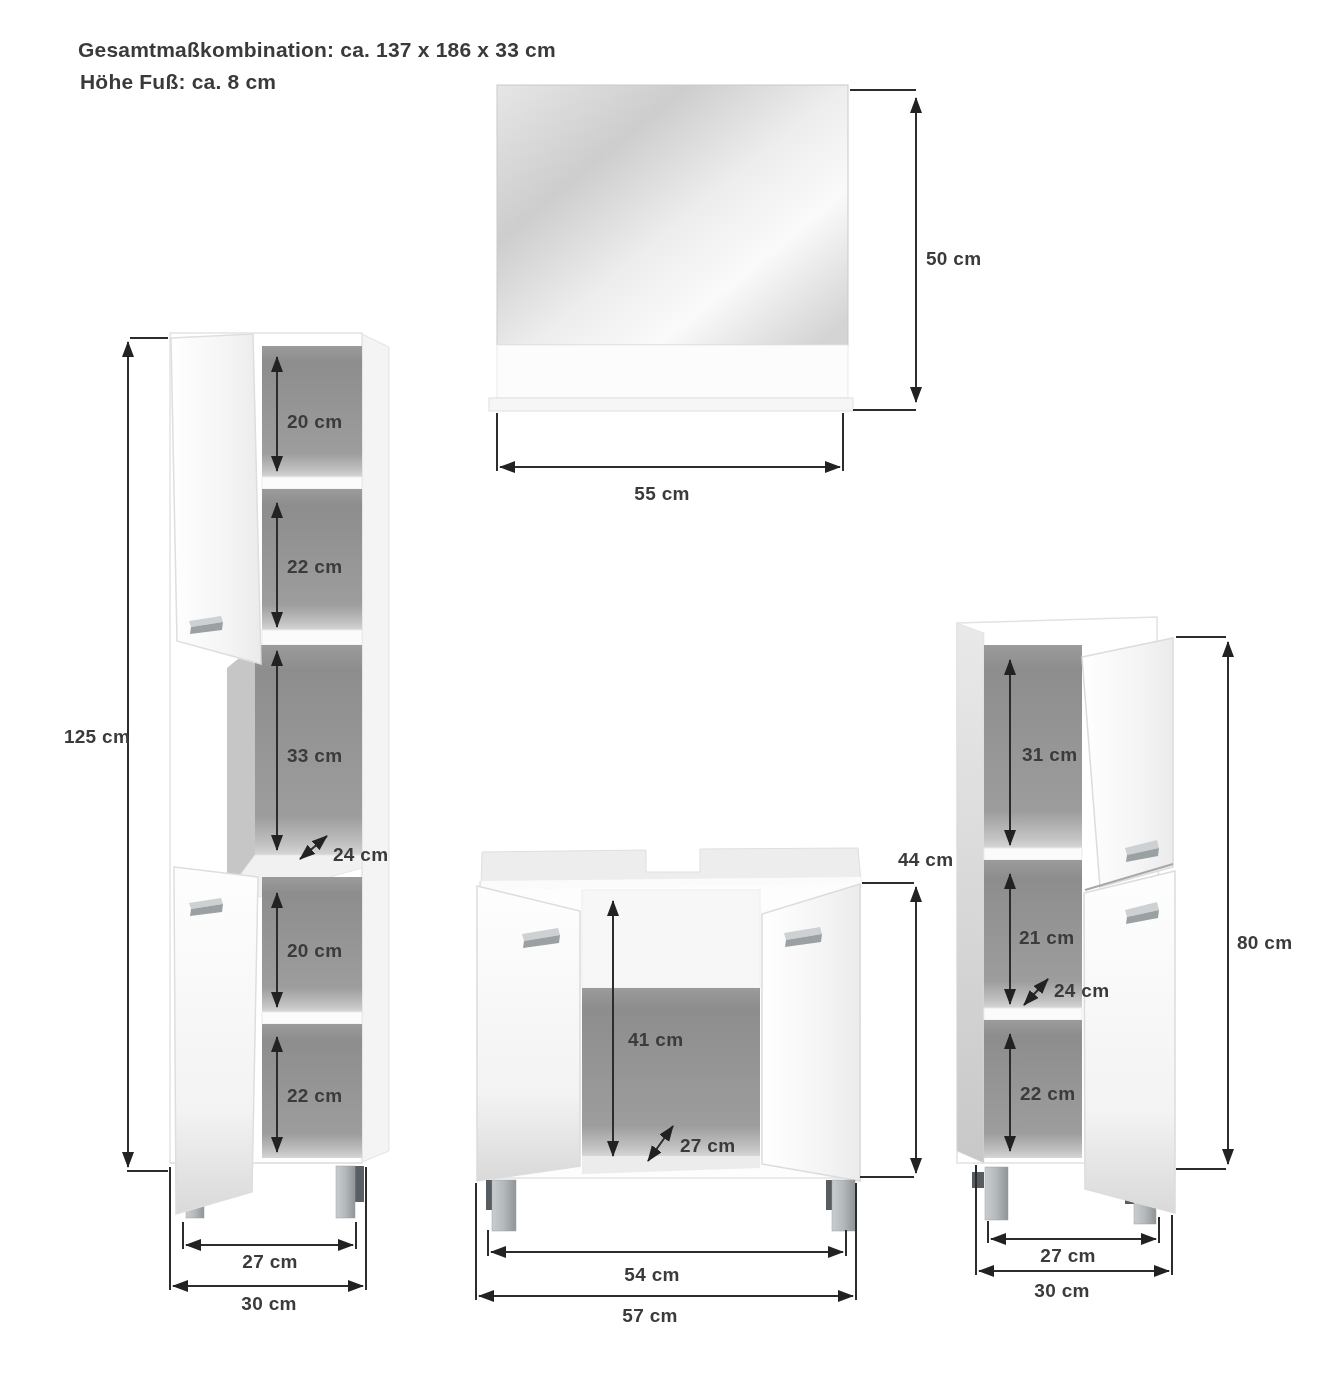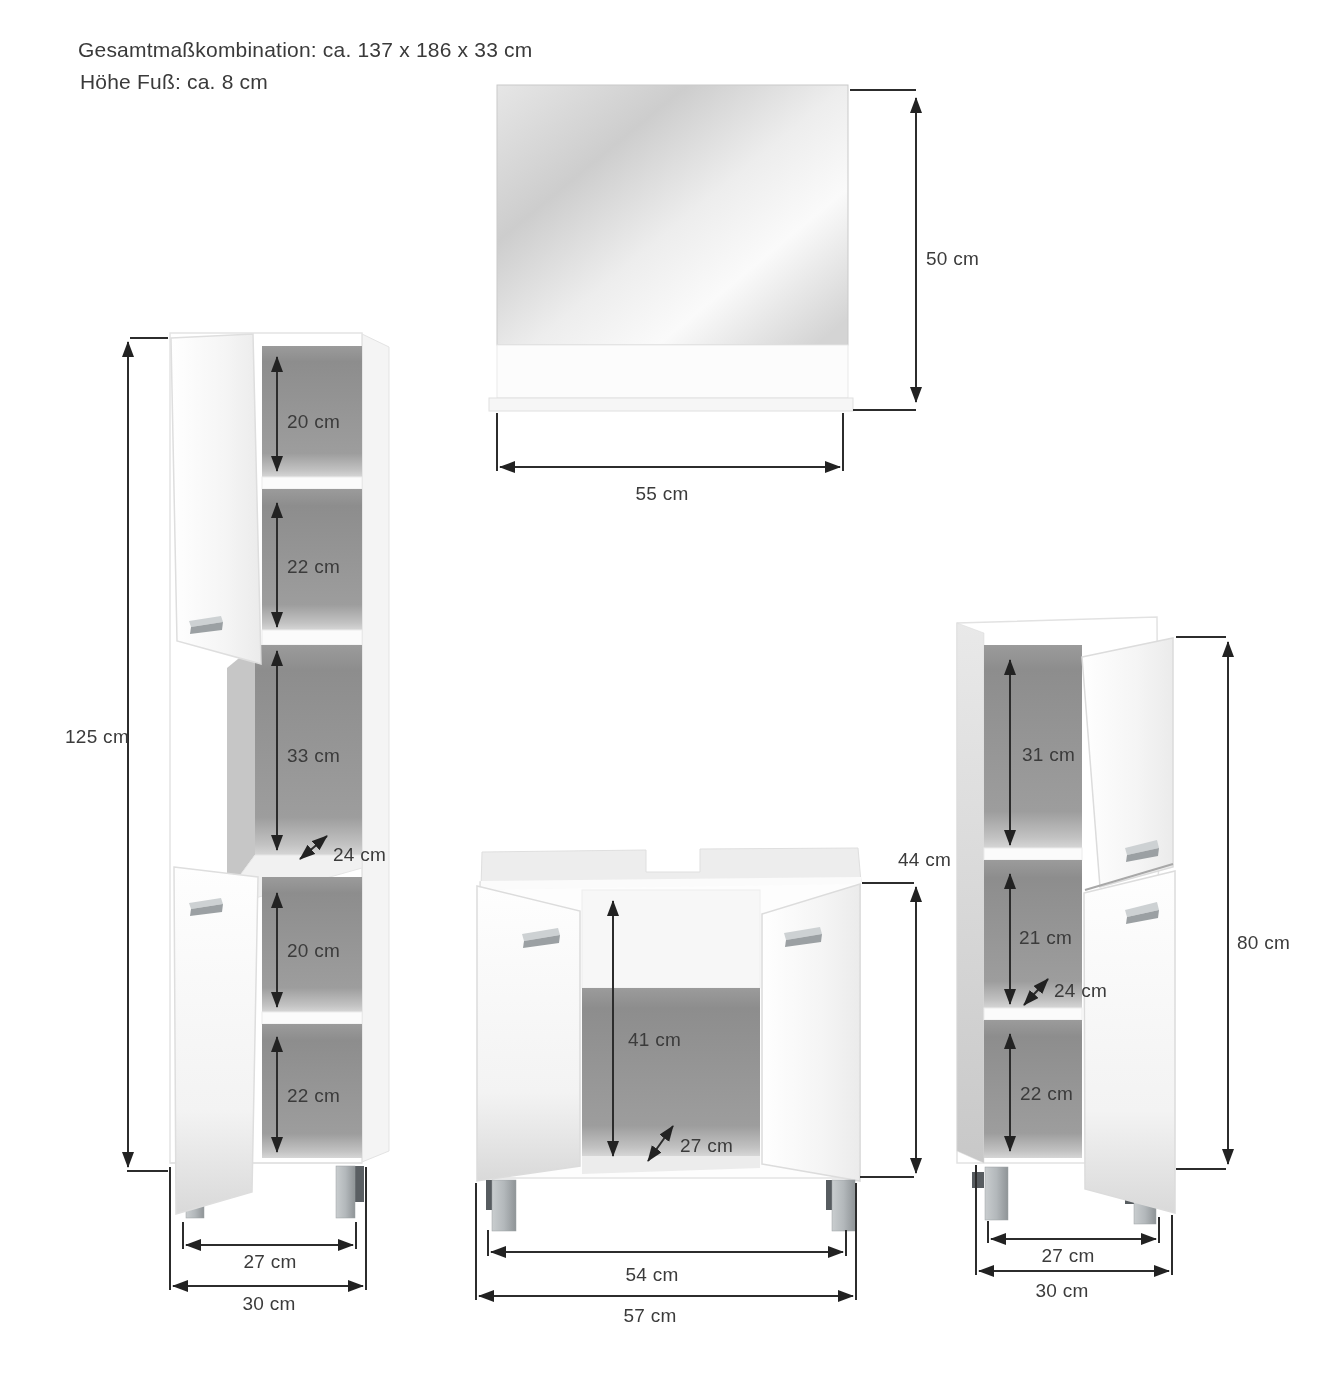--- a/index.html
+++ b/index.html
@@ -1,16 +1,16 @@
 <!DOCTYPE html>
 <html><head>
 <meta charset="utf-8">
 <style>
   html,body{margin:0;padding:0;background:#ffffff;}
-  .stage{position:relative;width:1320px;height:1400px;background:#ffffff;overflow:hidden;}
+  .stage{position:relative;width:1320px;height:1400px;background:#ffffff;overflow:hidden;font-weight:bold;}
   svg{display:block;}
   text{font-family:"Liberation Sans", sans-serif;}
   .hdr{font-size:21px;fill:#3a3a3a;letter-spacing:.2px;}
   .dim{font-size:19px;fill:#3b3b3b;letter-spacing:.3px;}
   .dl{stroke:#2c2c2c;stroke-width:2;fill:none;}
   .edge{stroke:#e2e2e2;stroke-width:1.5;}
   .shelf{fill:#fbfbfb;stroke:#ececec;stroke-width:1;}
 </style>
 </head>
 <body>

